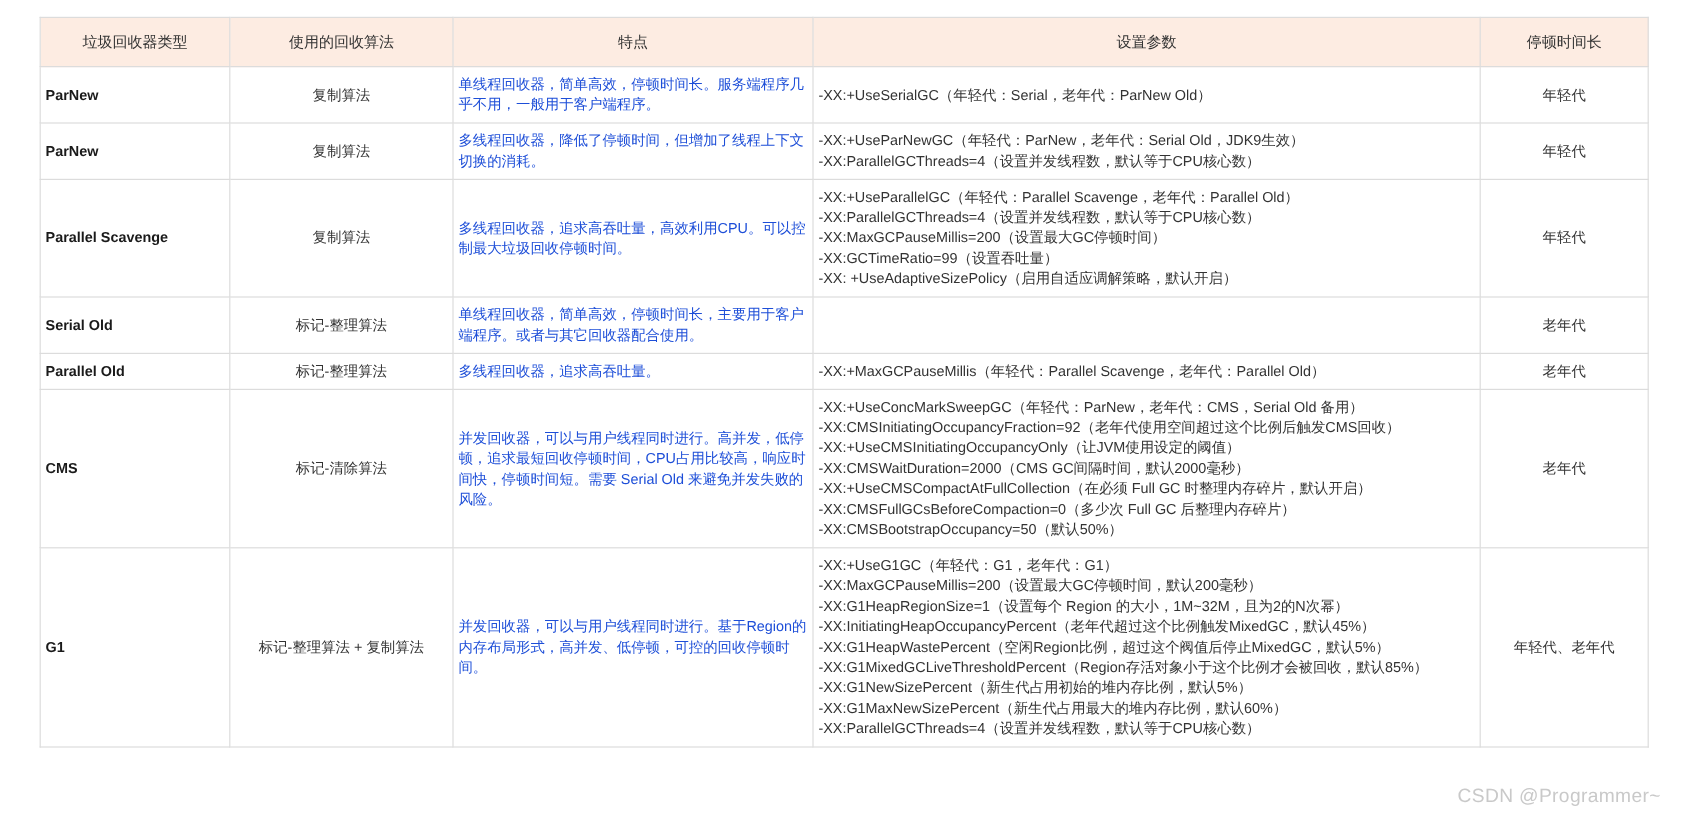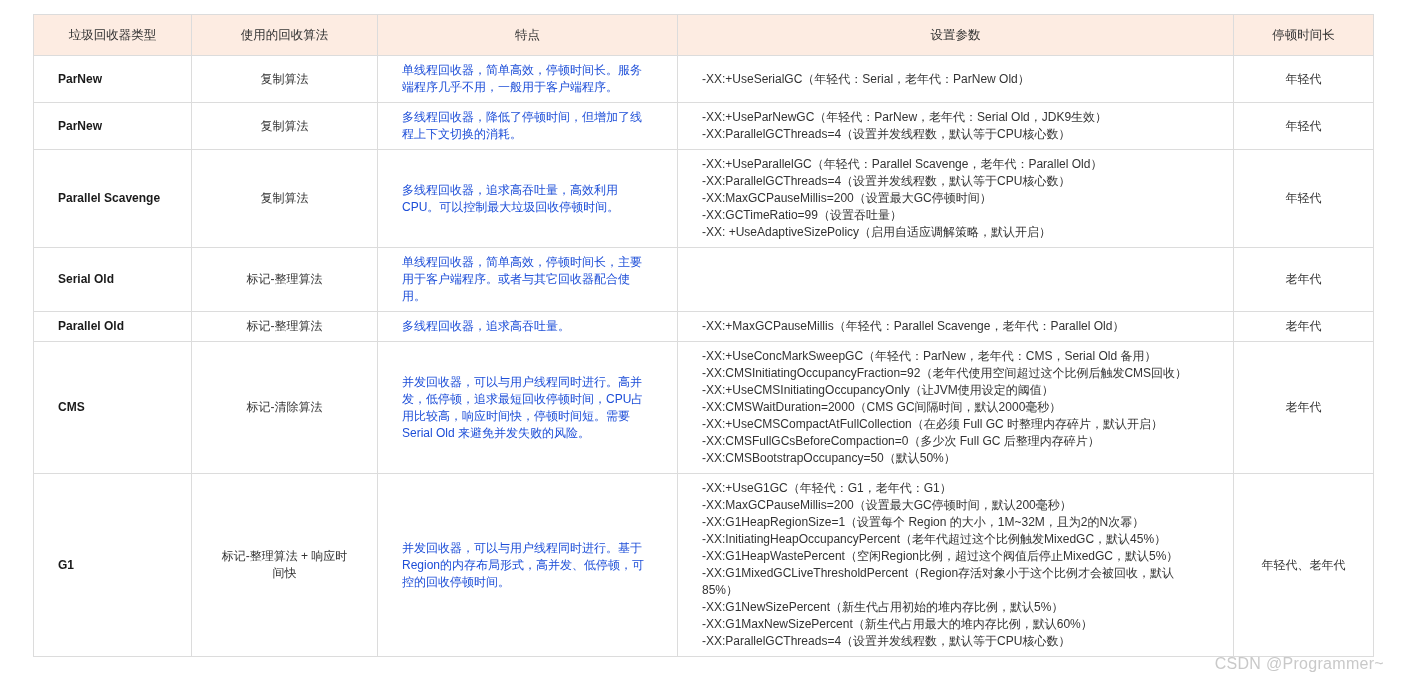--- a/index.html
+++ b/index.html
@@ -31,21 +31,21 @@
     border-collapse: collapse;
     width: 1340px;
     table-layout: fixed;
     background: #ffffff;
     border: 1px solid #d9d9d9;
   }
   table.gc-table th,
   table.gc-table td {
     border: 1px solid #dcdcdc;
     vertical-align: middle;
-    padding: 6px 24px;
+    padding: 6px 4px;
     font-size: 12px;
     line-height: 17px;
   }
   table.gc-table thead th {
     background: #fdece2;
     text-align: center;
     font-weight: normal;
     color: #333333;
     height: 28px;
     font-size: 12.5px;
@@ -166,21 +166,21 @@
 -XX:CMSInitiatingOccupancyFraction=92（老年代使用空间超过这个比例后触发CMS回收）
 -XX:+UseCMSInitiatingOccupancyOnly（让JVM使用设定的阈值）
 -XX:CMSWaitDuration=2000（CMS GC间隔时间，默认2000毫秒）
 -XX:+UseCMSCompactAtFullCollection（在必须 Full GC 时整理内存碎片，默认开启）
 -XX:CMSFullGCsBeforeCompaction=0（多少次 Full GC 后整理内存碎片）
 -XX:CMSBootstrapOccupancy=50（默认50%）</td>
           <td class="area-cell">老年代</td>
         </tr>
         <tr>
           <td class="type-cell">G1</td>
-          <td class="algo-cell">标记-整理算法 + 响应时间快</td>
+          <td class="algo-cell">标记-整理算法 + 复制算法</td>
           <td class="feat-cell">并发回收器，可以与用户线程同时进行。基于Region的内存布局形式，高并发、低停顿，可控的回收停顿时间。</td>
           <td class="param-cell">-XX:+UseG1GC（年轻代：G1，老年代：G1）
 -XX:MaxGCPauseMillis=200（设置最大GC停顿时间，默认200毫秒）
 -XX:G1HeapRegionSize=1（设置每个 Region 的大小，1M~32M，且为2的N次幂）
 -XX:InitiatingHeapOccupancyPercent（老年代超过这个比例触发MixedGC，默认45%）
 -XX:G1HeapWastePercent（空闲Region比例，超过这个阀值后停止MixedGC，默认5%）
 -XX:G1MixedGCLiveThresholdPercent（Region存活对象小于这个比例才会被回收，默认85%）
 -XX:G1NewSizePercent（新生代占用初始的堆内存比例，默认5%）
 -XX:G1MaxNewSizePercent（新生代占用最大的堆内存比例，默认60%）
 -XX:ParallelGCThreads=4（设置并发线程数，默认等于CPU核心数）</td>

